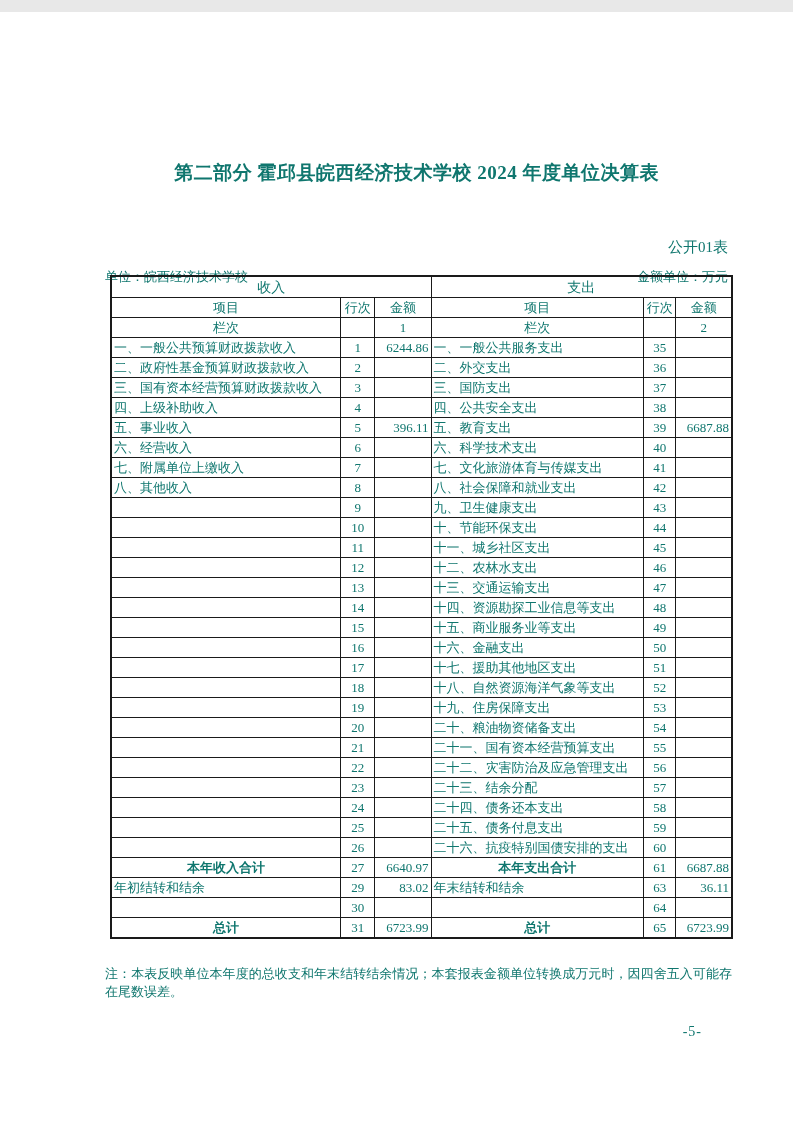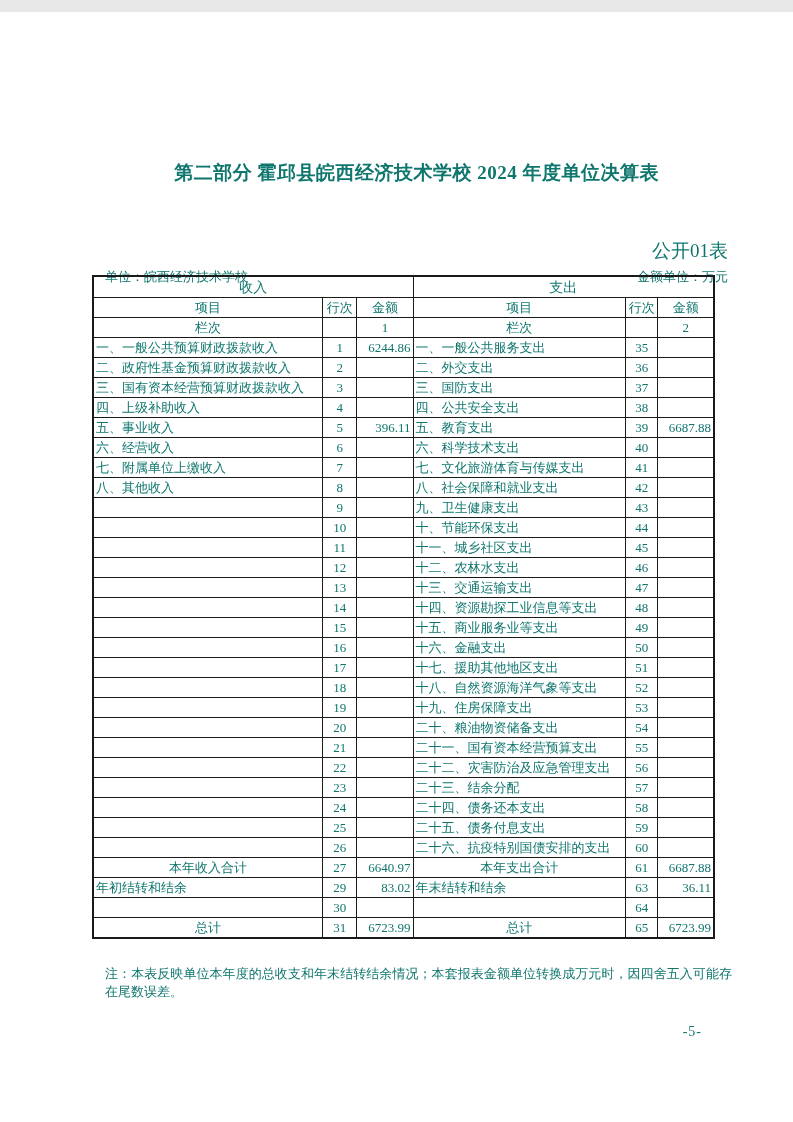--- a/index.html
+++ b/index.html
@@ -26,32 +26,32 @@
     position: absolute;
     top: 202px; left: 105px; width: 623px;
     text-align: center;
     font-size: 16.5px;
     letter-spacing: 1px;
   }
   .table-code {
     position: absolute;
     top: 226px; left: 105px; width: 623px;
     text-align: right;
-    font-size: 19px;
+    font-size: 15px;
   }
   .unit-line {
     position: absolute;
     top: 256px; left: 105px; width: 623px;
     display: flex;
     justify-content: space-between;
     font-size: 13px;
   }
   table.summary {
     position: absolute;
-    top: 263px; left: 92px;
+    top: 263px; left: 110px;
     width: 623px;
     border-collapse: collapse;
     table-layout: fixed;
     border: 2px solid #1a1a1a;
   }
   table.summary td {
     border: 1px solid #1a1a1a;
     font-size: 13px;
     height: 19px;
     line-height: 19px;
@@ -63,21 +63,21 @@
     text-align: center;
     font-size: 14px;
     height: 20px;
   }
   tr.col-header td, tr.col-index td { text-align: center; }
   td.item-cell { text-align: left; }
   td.line-cell { text-align: center; }
   td.amt-cell  { text-align: right; }
   tr.total-row td.item-cell {
     text-align: center;
-    font-weight: normal;
+    font-weight: bold;
   }
   .note {
     position: absolute;
     top: 953px; left: 105px; width: 627px;
     font-size: 13px;
     line-height: 17.5px;
     text-align: justify;
   }
   .page-number {
     position: absolute;

